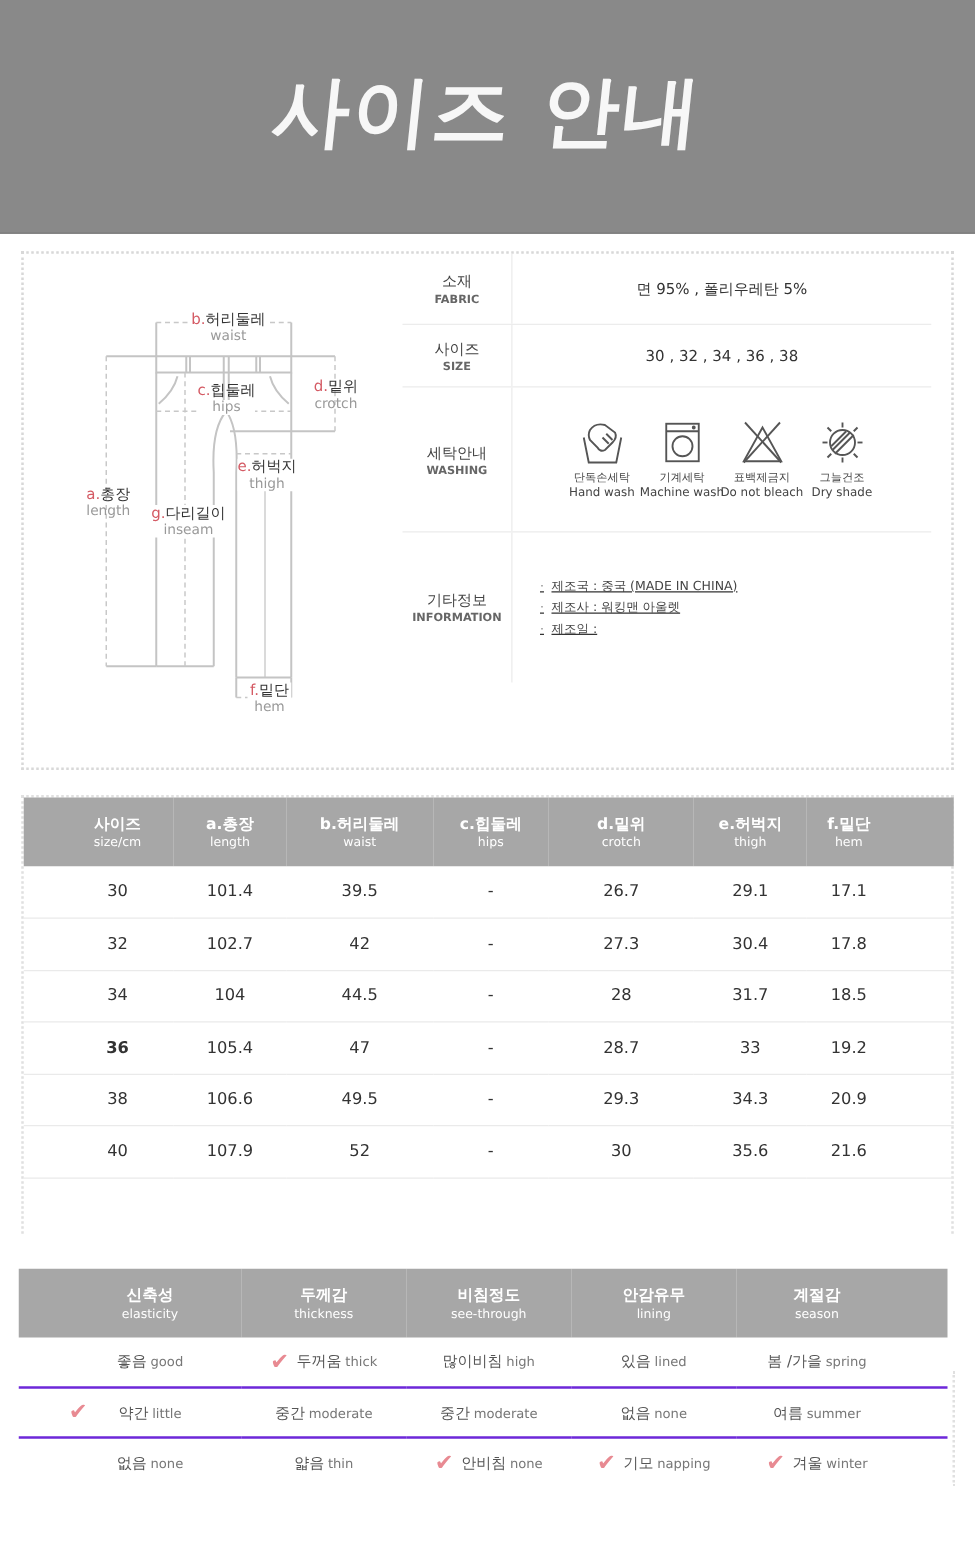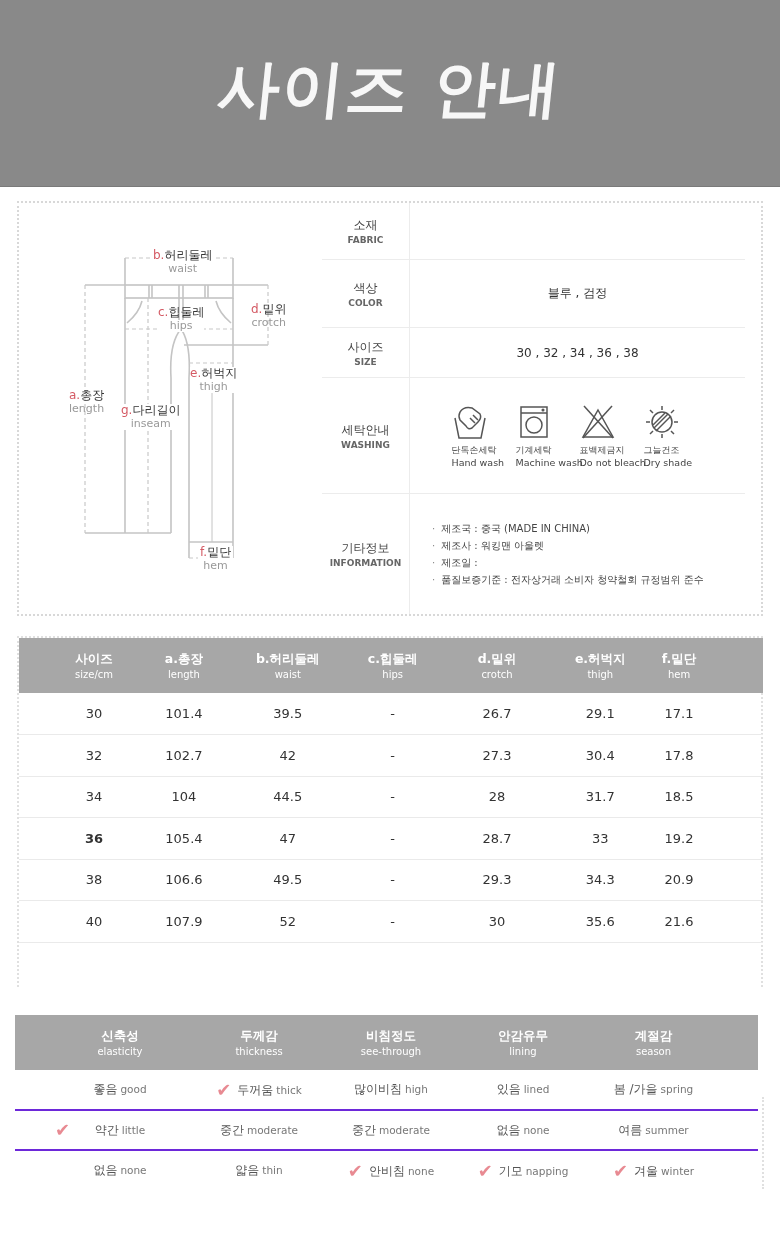--- a/index.html
+++ b/index.html
@@ -20,26 +20,26 @@
 
   .spec { position: absolute; left: 303px; top: 0; width: 423px; }
   .spec-row { position: relative; display: flex; border-bottom: 1px solid #ececec; }
   .spec-row:last-child { border-bottom: none; }
   .spec-key { width: 88px; text-align: center; border-right: 1px solid #ececec; display: flex; flex-direction: column; justify-content: center; align-items: center; }
   .spec-key .ko { font-size: 12px; color: #444; }
   .spec-key .en { font-size: 9px; color: #666; margin-top: 1px; font-weight: bold; }
   .spec-val { flex: 1; display: flex; align-items: center; justify-content: center; font-size: 12px; color: #333; }
 
   .wash { display: flex; gap: 4px; align-items: flex-start; }
-  .wash-item { width: 60px; display: flex; flex-direction: column; align-items: flex-start; }
+  .wash-item { width: 60px; display: flex; flex-direction: column; align-items: center; }
   .wash-item svg { width: 36px; height: 36px; }
   .wash-item .ko { font-size: 9px; color: #444; margin-top: 4px; white-space: nowrap; }
   .wash-item .en { font-size: 9.5px; color: #444; white-space: nowrap; }
 
-  .info-list { list-style: none; width: 100%; padding-left: 22px; }
+  .info-list { list-style: none; width: 100%; padding-left: 22px; text-decoration: underline; }
   .info-list li { font-size: 10px; color: #444; line-height: 17px; white-space: nowrap; }
   .info-list li::before { content: "·"; margin-right: 6px; color: #888; }
 
   
   .size-box { position: absolute; left: 17px; top: 636px; width: 746px; height: 351px; border-left: 2px dotted #e0e0e0; border-right: 2px dotted #e0e0e0; border-top: 2px dotted #e0e0e0; }
   .size-table { position: absolute; left: 0; top: 0; width: 744px; border-collapse: collapse; }
   .size-table th { background: #a7a7a7; height: 55px; color: #fff; font-weight: bold; text-align: center; padding: 0; }
   .size-table th .ko { display: block; font-size: 12.5px; }
   .size-table th .en { display: block; font-size: 10px; font-weight: normal; margin-top: 1px; }
   .size-table td { height: 41.5px; text-align: center; font-size: 13px; color: #333; border-bottom: 1px solid #eaeaea; }
@@ -140,27 +140,21 @@
       <div class="en">inseam</div>
     </div>
   </div>
 
   <div class="spec">
     <div class="spec-row" style="height:57px;">
       <div class="spec-key">
           <span class="ko">소재</span>
           <span class="en">FABRIC</span>
         </div>
-    </div>
-    <div class="spec-row" style="height:68px;">
-      <div class="spec-key">
-          <span class="ko">색상</span>
-          <span class="en">COLOR</span>
-        </div>
-      <div class="spec-val">블루 , 검정</div>
+      <div class="spec-val">면 95% , 폴리우레탄 5%</div>
     </div>
     <div class="spec-row" style="height:50px;">
       <div class="spec-key">
           <span class="ko">사이즈</span>
           <span class="en">SIZE</span>
         </div>
       <div class="spec-val">30 , 32 , 34 , 36 , 38</div>
     </div>
     <div class="spec-row" style="height:116px;">
       <div class="spec-key">
@@ -230,21 +224,20 @@
     <div class="spec-row" style="height:120px;">
       <div class="spec-key">
           <span class="ko">기타정보</span>
           <span class="en">INFORMATION</span>
         </div>
       <div class="spec-val" style="justify-content:flex-start;">
         <ul class="info-list">
           <li>제조국 : 중국 (MADE IN CHINA)</li>
           <li>제조사 : 워킹맨 아울렛</li>
           <li>제조일 :</li>
-          <li>품질보증기준 : 전자상거래 소비자 청약철회 규정범위 준수</li>
         </ul>
       </div>
     </div>
   </div>
 </div>
 
 <div class="size-box">
   <table class="size-table">
     <thead>
       <tr>

